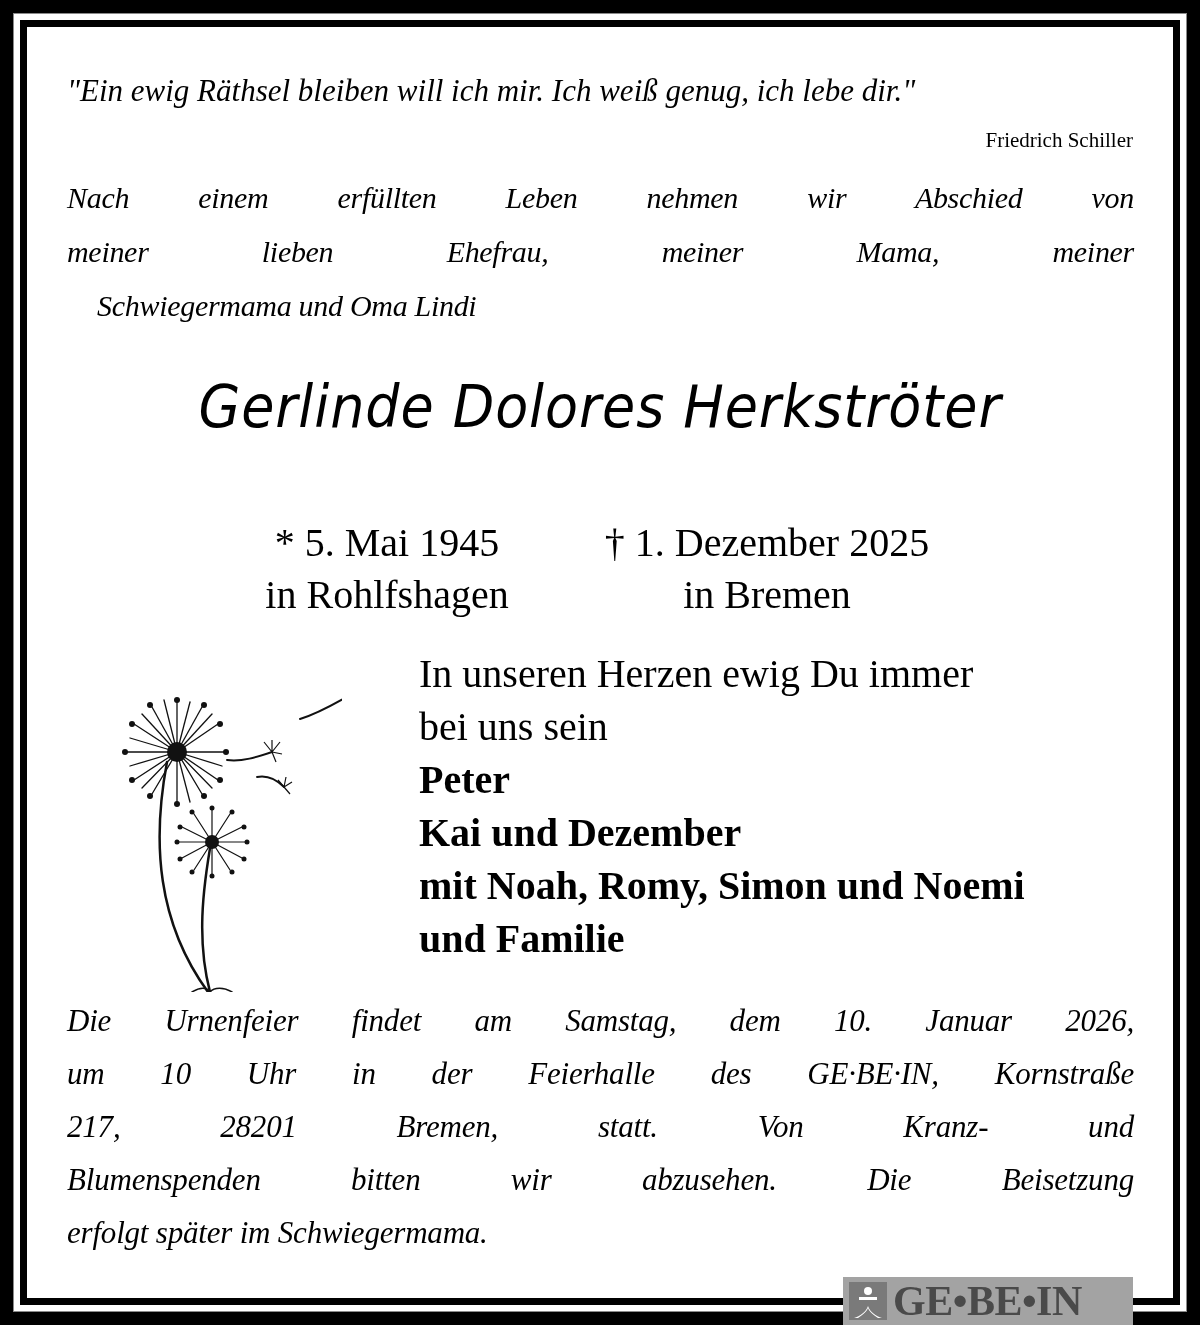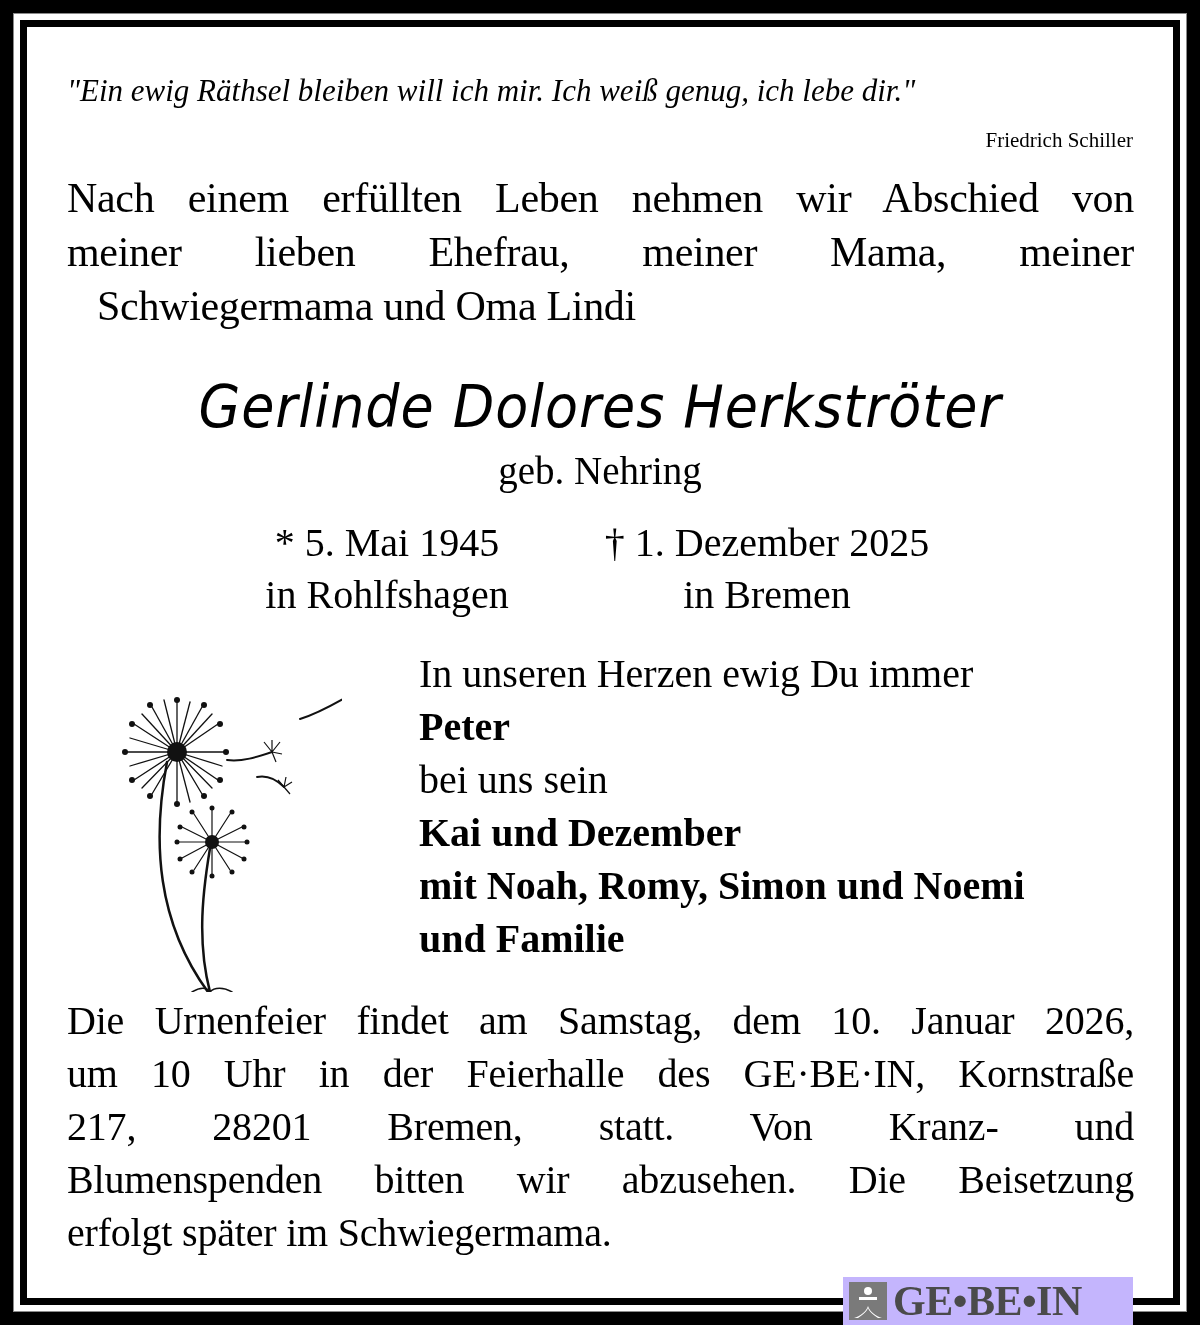--- a/index.html
+++ b/index.html
@@ -24,22 +24,23 @@
       position: absolute; left: 40px; top: 44px; width: 1070px;
       font-style: italic; font-size: 31px; line-height: 40px; white-space: nowrap;
     }
     .quote-author {
       position: absolute; right: 40px; top: 100px;
       font-size: 21px; line-height: 26px;
     }
 
     .intro {
       position: absolute; left: 40px; top: 144px; width: 1067px;
-      font-size: 42px; line-height: 54px; text-align: justify;
+      font-size: 30px; line-height: 54px; text-align: justify;
       letter-spacing: -0.3px;
+      font-style: italic;
     }
     .intro .line { display: block; text-align: justify; text-align-last: justify; white-space: nowrap; }
     .intro .line.last { text-align-last: left; margin-left: 30px; }
 
     .name {
       position: absolute; left: 0; top: 340px; width: 1146px; text-align: center;
       font-family: "DejaVu Sans", sans-serif; font-style: italic; font-weight: normal;
       font-size: 58px; line-height: 80px; letter-spacing: 1px;
       transform: scaleX(0.93);
     }
@@ -61,29 +62,29 @@
 
     .mourners {
       position: absolute; left: 392px; top: 620px; width: 720px;
       font-size: 40px; line-height: 53px;
     }
     .mourners .line { display: block; white-space: nowrap; }
     .mourners .bold { font-weight: bold; }
 
     .ceremony {
       position: absolute; left: 40px; top: 967px; width: 1067px;
-      font-size: 40px; line-height: 53px; letter-spacing: -0.2px;
+      font-size: 31px; line-height: 53px; letter-spacing: -0.2px; font-style: italic;
     }
     .ceremony .line { display: block; text-align: justify; text-align-last: justify; white-space: nowrap; }
     .ceremony .line.last { text-align-last: left; }
 
     
     .logo {
       position: absolute; left: 843px; top: 1277px; height: 48px; width: 290px;
-      background: #c4b5fd; display: flex; align-items: center; gap: 6px; padding-left: 6px;
+      background: #a3a3a3; display: flex; align-items: center; gap: 6px; padding-left: 6px;
     }
     .logo-mark {
       width: 38px; height: 38px; background: #7a7a7a; position: relative;
     }
     .logo-text {
       font-family: "Liberation Serif", serif; font-weight: bold; font-size: 42px;
       color: #4a4a4a; letter-spacing: -0.5px; line-height: 48px;
     }
   </style>
 </head>
@@ -97,21 +98,20 @@
   <div class="quote">"Ein ewig Räthsel bleiben will ich mir. Ich weiß genug, ich lebe dir."</div>
   <div class="quote-author">Friedrich Schiller</div>
 
   <div class="intro">
     <span class="line">Nach einem erfüllten Leben nehmen wir Abschied von</span>
     <span class="line">meiner lieben Ehefrau, meiner Mama, meiner</span>
     <span class="line last">Schwiegermama und Oma Lindi</span>
   </div>
 
   <div class="name">Gerlinde Dolores Herkströter</div>
-  <div class="birthname">geb. Nehring</div>
 
   <div class="dates birth">
     <span class="row">* 5. Mai 1945</span>
     <span class="row">in Rohlfshagen</span>
   </div>
   <div class="dates death">
     <span class="row">† 1. Dezember 2025</span>
     <span class="row">in Bremen</span>
   </div>
 
@@ -202,22 +202,22 @@
           <circle cx="132" cy="197" r="2.5"></circle>
         <circle cx="135" cy="180" r="2.5"></circle>
           <circle cx="132" cy="165" r="2.5"></circle>
           <circle cx="120" cy="150" r="2.5"></circle>
       </g>
     </g>
   </svg>
 
   <div class="mourners">
     <span class="line">In unseren Herzen ewig Du immer</span>
+    <span class="line">bei uns sein</span>
     <span class="line bold">Peter</span>
-    <span class="line">bei uns sein</span>
     <span class="line bold">Kai und Dezember</span>
     <span class="line bold">mit Noah, Romy, Simon und Noemi</span>
     <span class="line bold">und Familie</span>
   </div>
 
   <div class="ceremony">
     <span class="line">Die Urnenfeier findet am Samstag, dem 10. Januar 2026,</span>
     <span class="line">um 10 Uhr in der Feierhalle des GE·BE·IN, Kornstraße</span>
     <span class="line">217, 28201 Bremen, statt. Von Kranz- und</span>
     <span class="line">Blumenspenden bitten wir abzusehen. Die Beisetzung</span>

